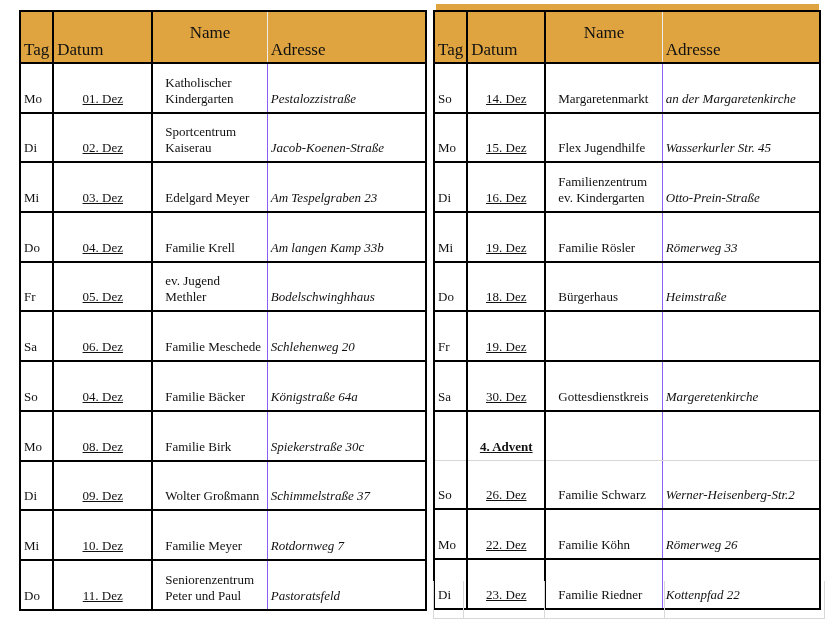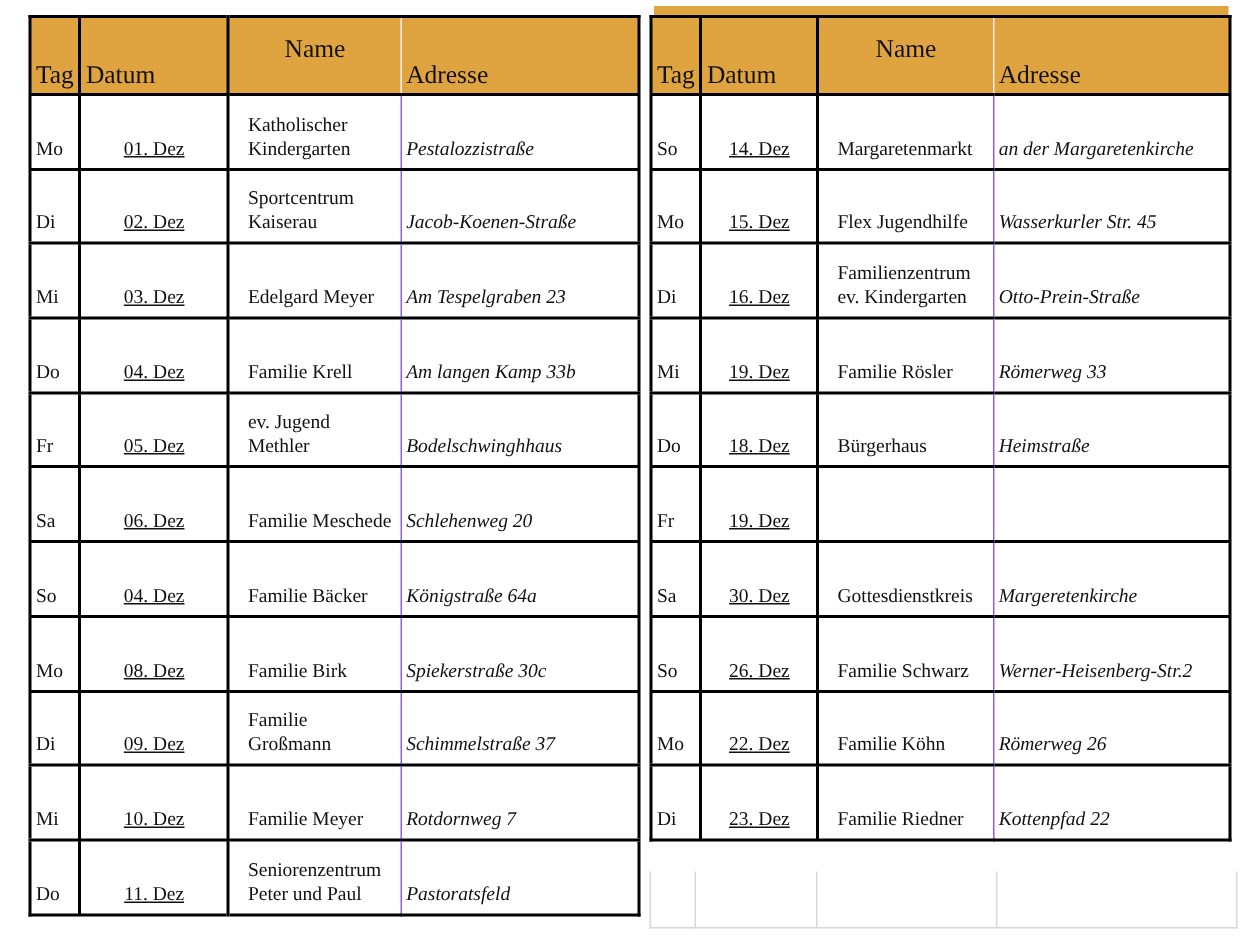--- a/index.html
+++ b/index.html
@@ -165,21 +165,21 @@
       </tr>
       <tr>
         <td class="c-tag">Mo</td>
         <td class="c-datum">08. Dez</td>
         <td class="c-name">Familie Birk</td>
         <td class="c-adresse">Spiekerstraße 30c</td>
       </tr>
       <tr>
         <td class="c-tag">Di</td>
         <td class="c-datum">09. Dez</td>
-        <td class="c-name">Familie Großmann</td>
+        <td class="c-name">Wolter Großmann</td>
         <td class="c-adresse">Schimmelstraße 37</td>
       </tr>
       <tr>
         <td class="c-tag">Mi</td>
         <td class="c-datum">10. Dez</td>
         <td class="c-name">Familie Meyer</td>
         <td class="c-adresse">Rotdornweg 7</td>
       </tr>
       <tr>
         <td class="c-tag">Do</td>
@@ -244,20 +244,26 @@
         <td class="c-datum">19. Dez</td>
         <td class="c-name"></td>
         <td class="c-adresse"></td>
       </tr>
       <tr>
         <td class="c-tag">Sa</td>
         <td class="c-datum">30. Dez</td>
         <td class="c-name">Gottesdienstkreis</td>
         <td class="c-adresse">Margeretenkirche</td>
       </tr>
+      <tr class="advent">
+        <td class="c-tag"></td>
+        <td class="c-datum">4. Advent</td>
+        <td class="c-name"></td>
+        <td class="c-adresse"></td>
+      </tr>
       <tr>
         <td class="c-tag">So</td>
         <td class="c-datum">26. Dez</td>
         <td class="c-name">Familie Schwarz</td>
         <td class="c-adresse">Werner-Heisenberg-Str.2</td>
       </tr>
       <tr>
         <td class="c-tag">Mo</td>
         <td class="c-datum">22. Dez</td>
         <td class="c-name">Familie Köhn</td>

